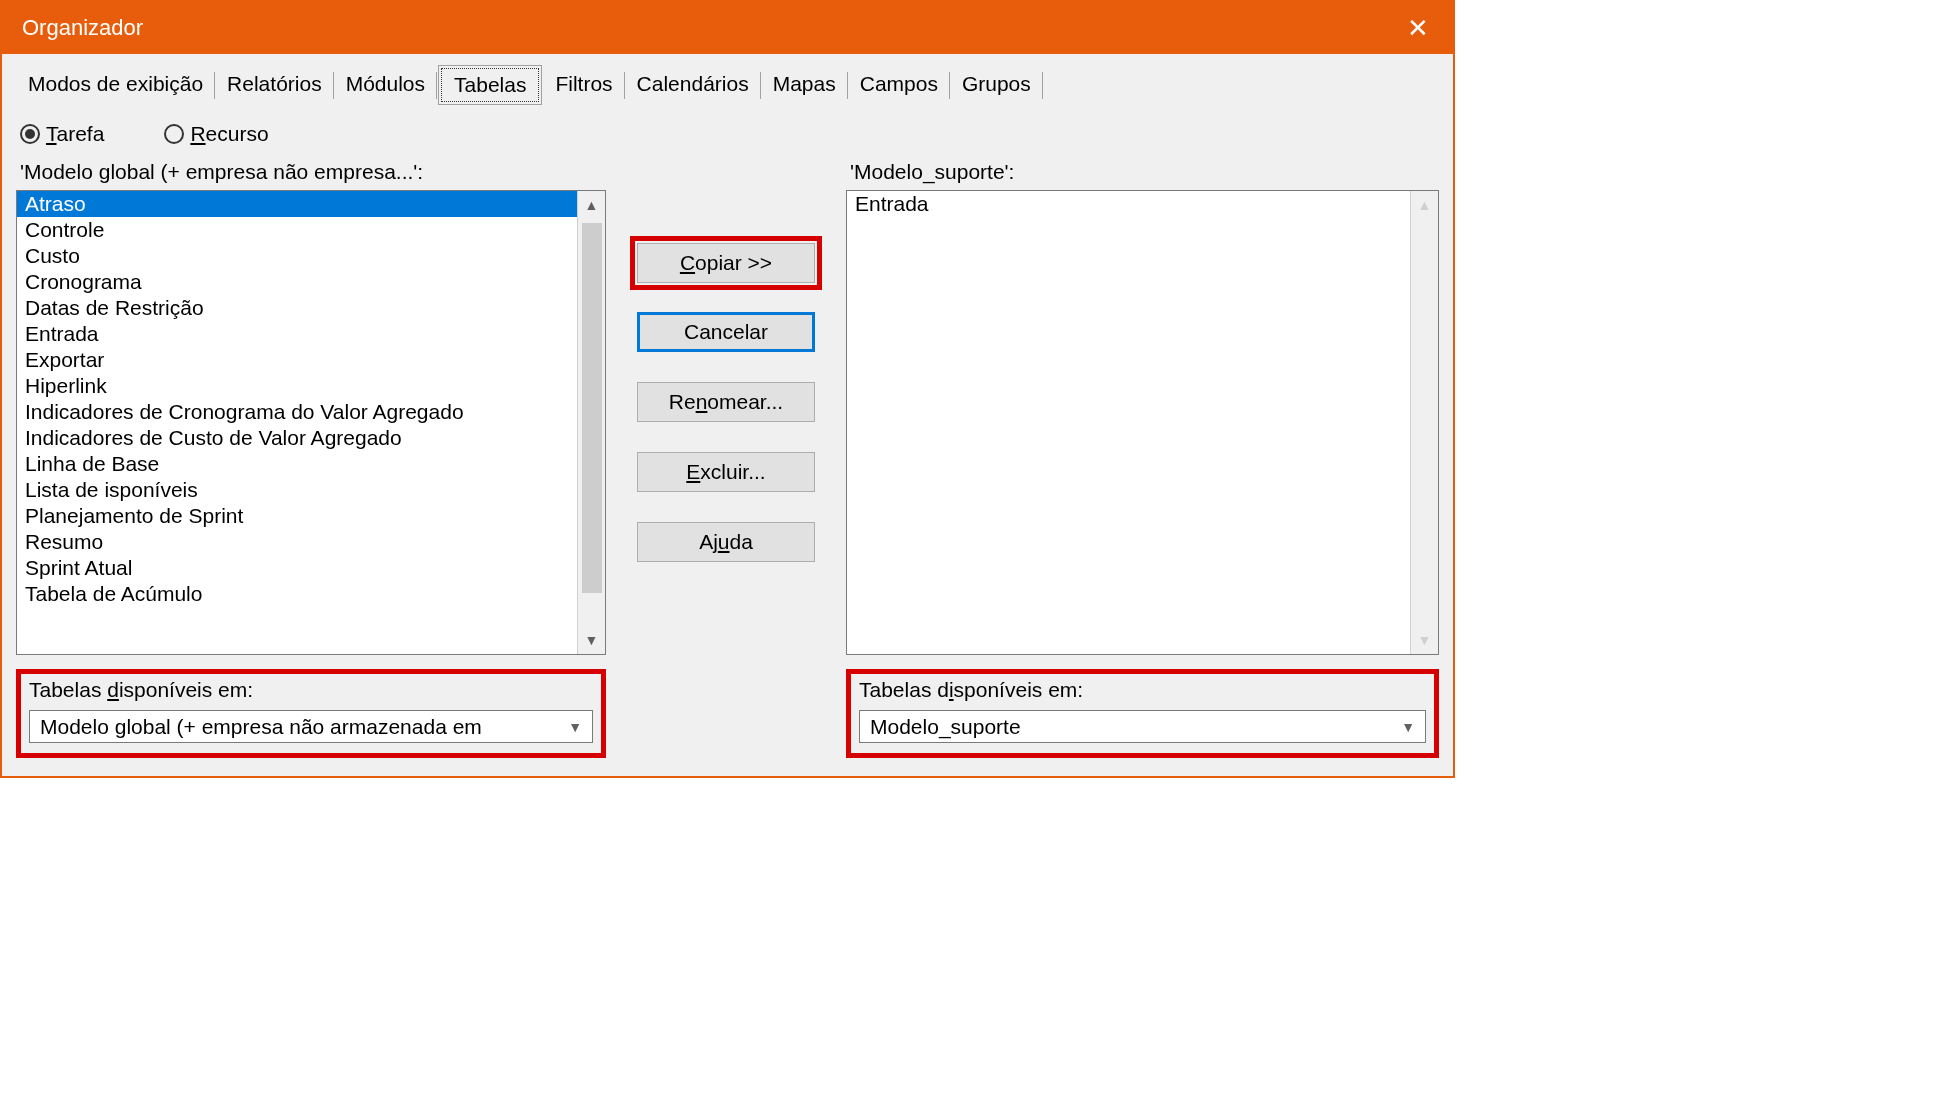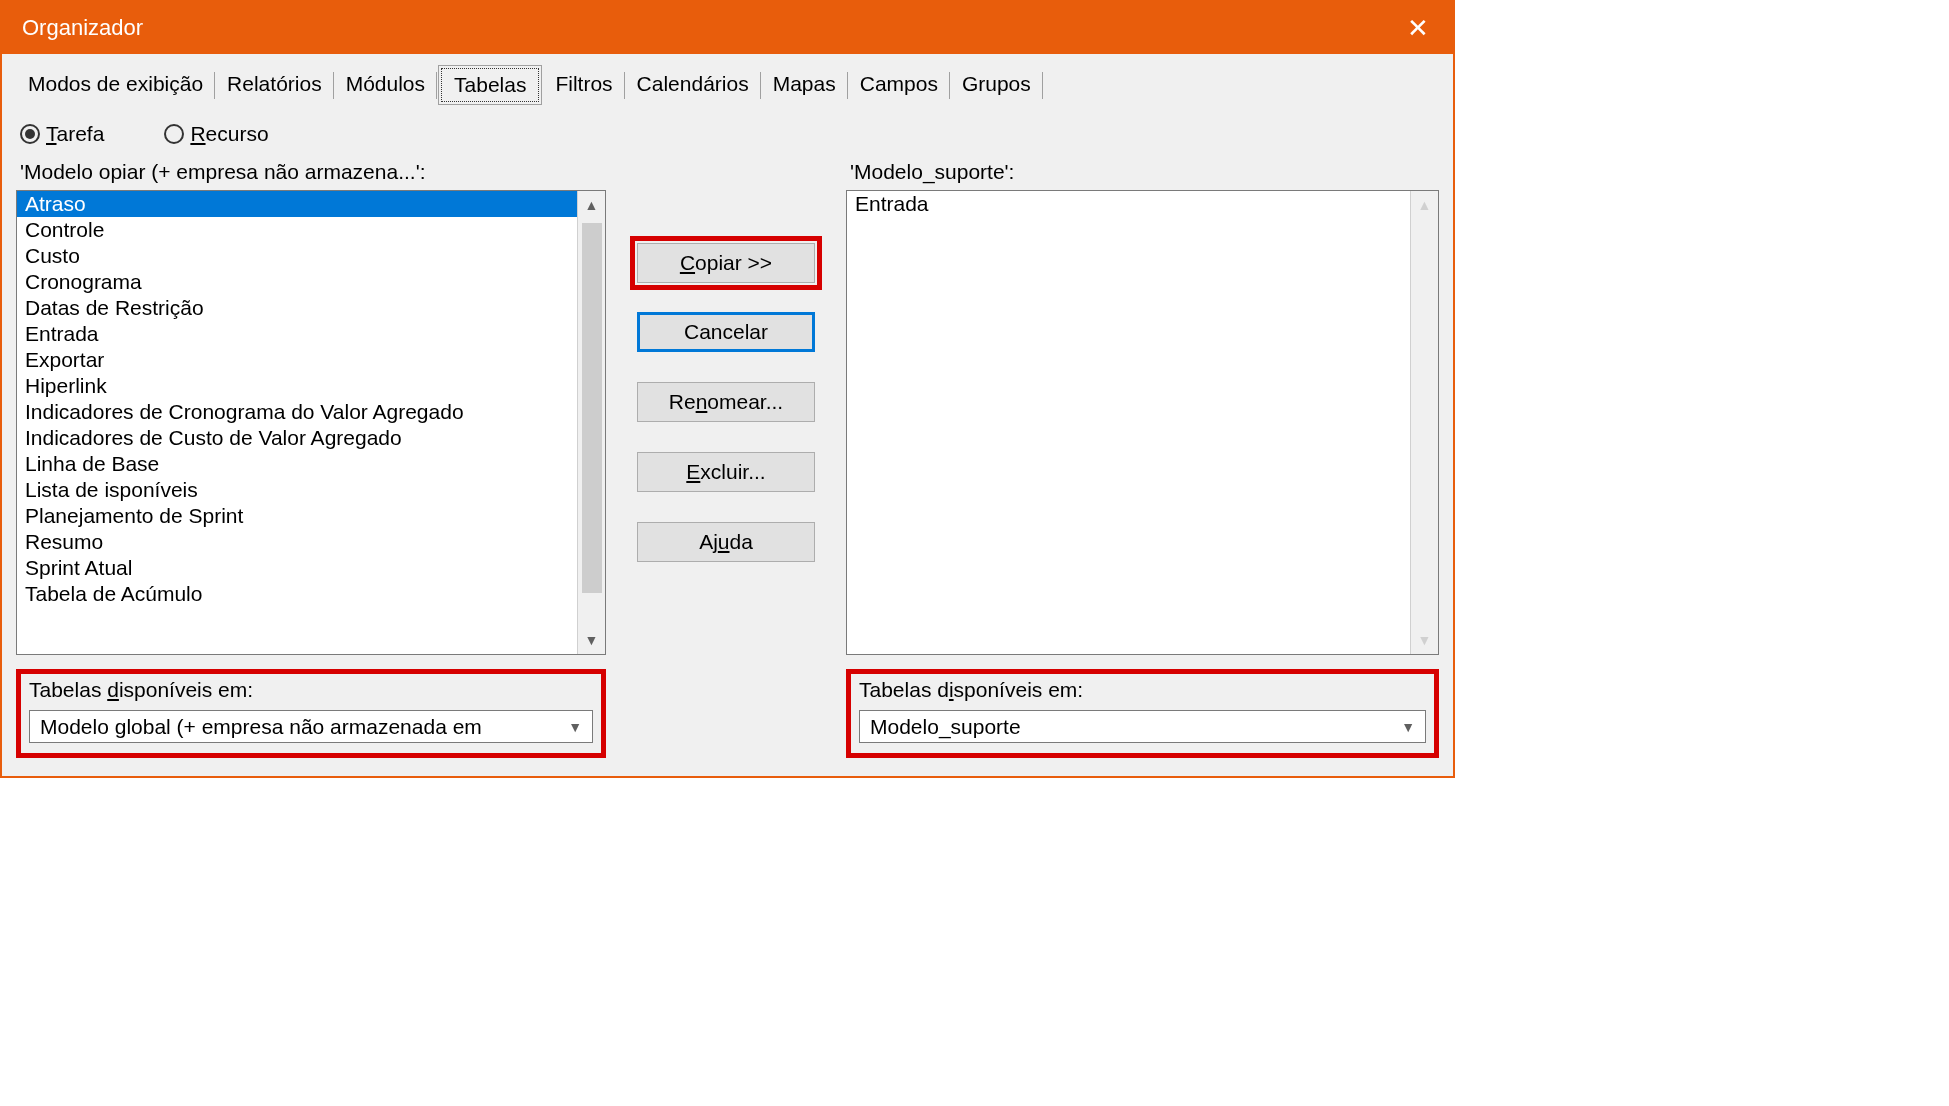--- a/index.html
+++ b/index.html
@@ -239,21 +239,21 @@
       </label>
       <label class="radio-option">
         <span class="radio-circle"></span>
         <span><span class="underline1">R</span>ecurso</span>
       </label>
     </div>
 
     <div class="main-columns">
 
       <div class="col col-left">
-        <div class="list-label">'Modelo opiar (+ empresa não armazena...':</div>
+        <div class="list-label">'Modelo global (+ empresa não empresa...':</div>
         <div class="listbox">
           <div class="listbox-items">
             <div class="listbox-item selected">Atraso</div>
             <div class="listbox-item">Controle</div>
             <div class="listbox-item">Custo</div>
             <div class="listbox-item">Cronograma</div>
             <div class="listbox-item">Datas de Restrição</div>
             <div class="listbox-item">Entrada</div>
             <div class="listbox-item">Exportar</div>
             <div class="listbox-item">Hiperlink</div>

